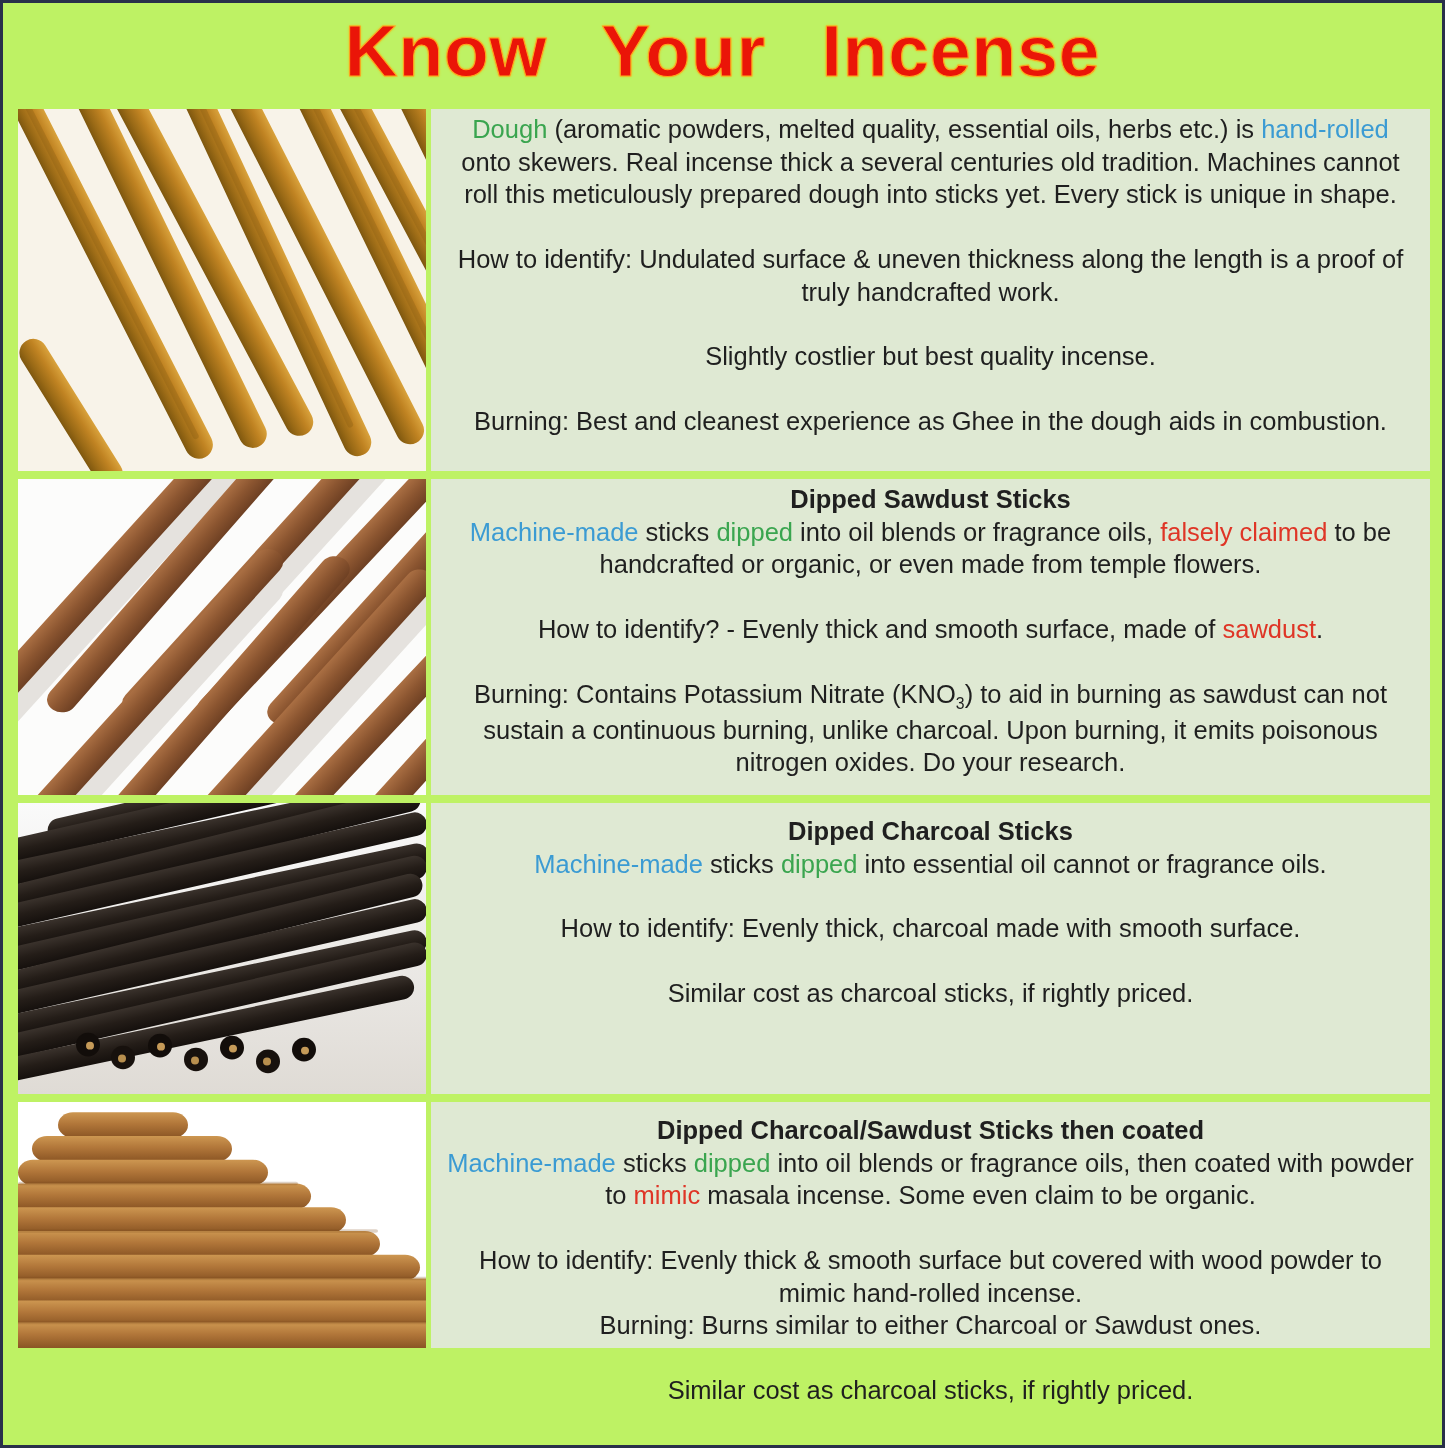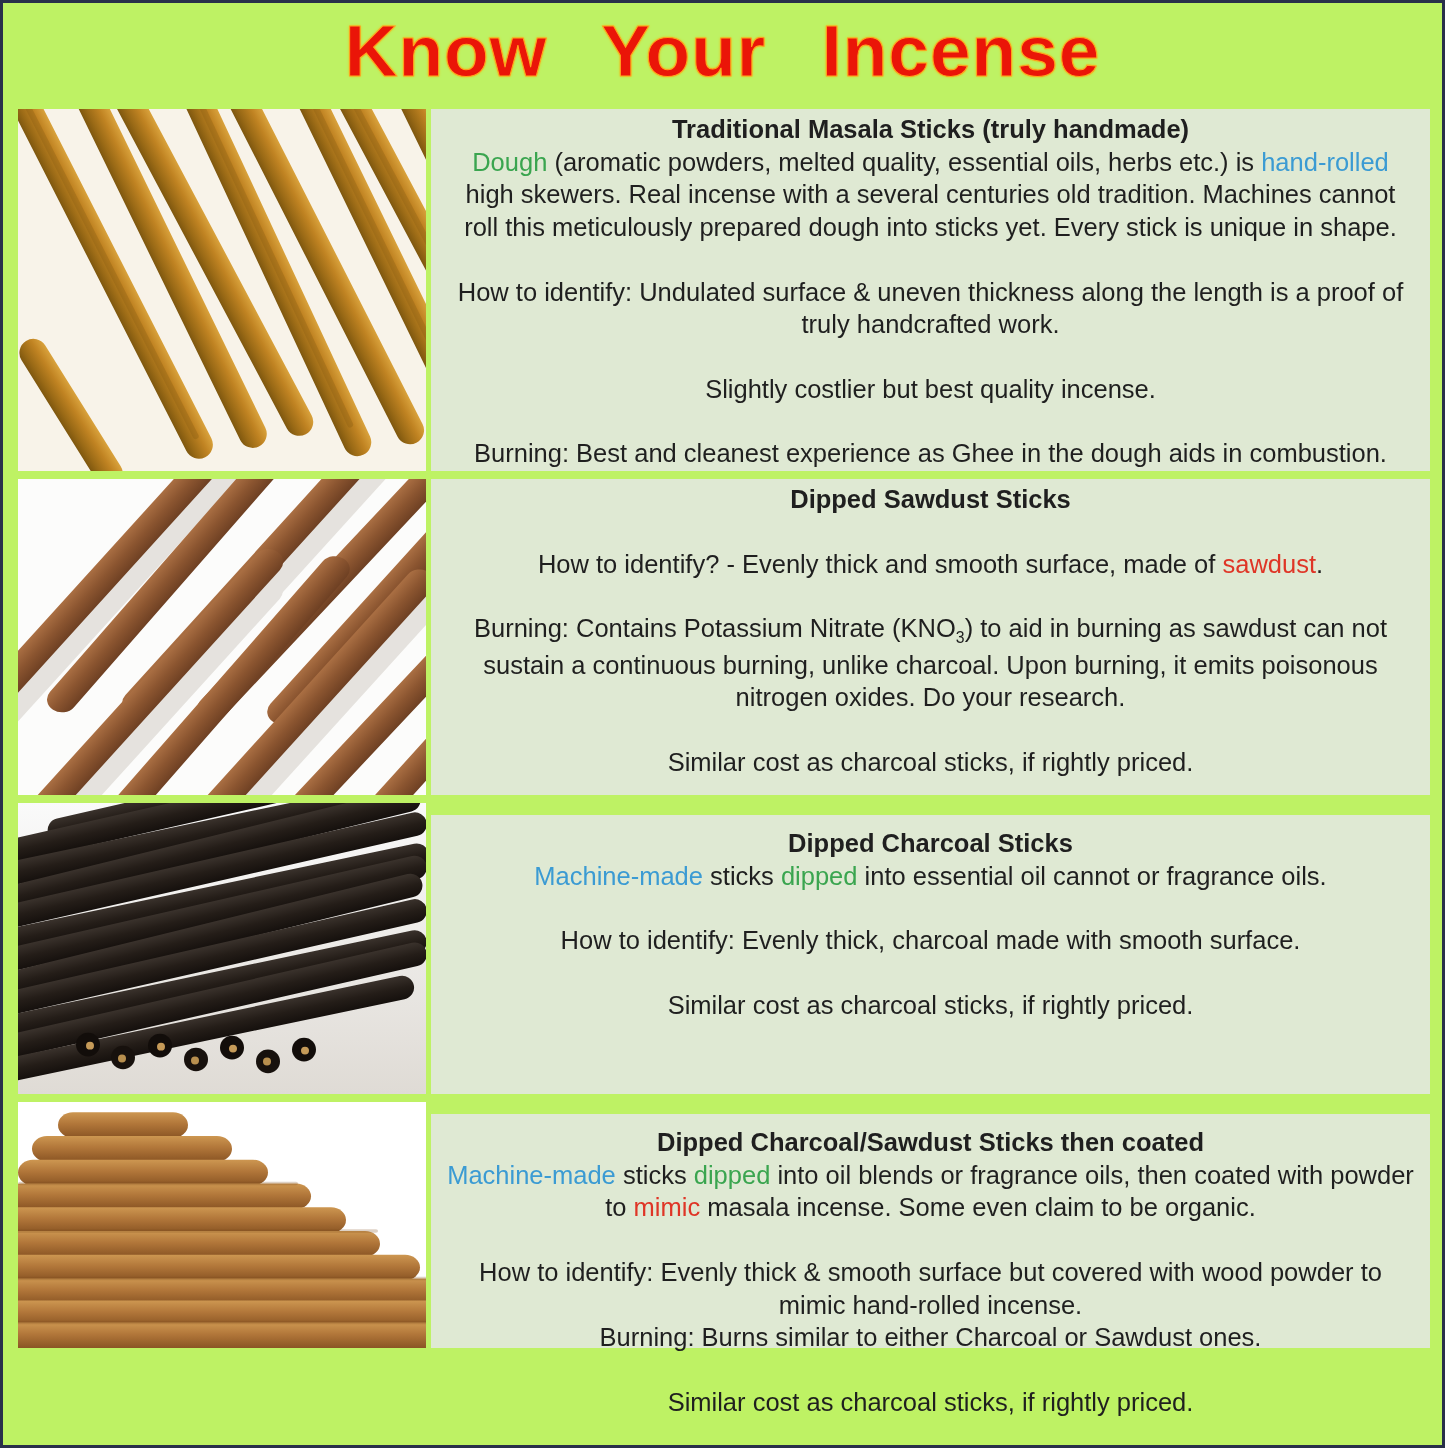--- a/index.html
+++ b/index.html
@@ -39,21 +39,21 @@
   .photo svg{width:100%;height:100%;display:block;}
   .panel{
     flex:1;
     background:#dfe9d3;
     box-sizing:border-box;
     text-align:center;
     font-size:25.5px;
     line-height:1.28;
     padding:4px 16px 4px 16px;
   }
-  .row.r3 .panel,.row.r4 .panel{padding-top:12px;margin-top:12px;}
+  .row.r3 .panel,.row.r4 .panel{padding-top:12px;}
   .heading{font-weight:bold;}
   .panel p{margin:0;}
   .panel p.gap{margin-top:32px;}
   .c-blue{color:#3b9bd3;}
   .c-green{color:#3aa54f;}
   .c-red{color:#df3526;}
   .sub{font-size:0.62em;vertical-align:sub;}
 </style>
 </head>
 <body>
@@ -88,22 +88,21 @@
           </g>
           <g fill="#8a5e12" opacity="0.35">
             <rect x="20" y="-4" width="390" height="6" rx="3" transform="translate(-8,-35) rotate(63)"></rect>
             <rect x="20" y="-4" width="400" height="6" rx="3" transform="translate(155,-62) rotate(65)"></rect>
             <rect x="20" y="-4" width="380" height="6" rx="3" transform="translate(268,-60) rotate(64)"></rect>
             <rect x="20" y="-4" width="300" height="6" rx="3" transform="translate(322,-30) rotate(62)"></rect>
           </g>
         </svg>
       </div>
       <div class="panel">
-        <div class="heading">Traditional Masala Sticks (truly handmade)</div>
-        <p><span class="c-green">Dough</span><span> (aromatic powders, melted quality, essential oils, herbs etc.) is </span><span class="c-blue">hand-rolled</span><span> high skewers. Real incense with a several centuries old tradition. Machines cannot roll this meticulously prepared dough into sticks yet. Every stick is unique in shape.</span></p>
+        <p><span class="c-green">Dough</span><span> (aromatic powders, melted quality, essential oils, herbs etc.) is </span><span class="c-blue">hand-rolled</span><span> onto skewers. Real incense thick a several centuries old tradition. Machines cannot roll this meticulously prepared dough into sticks yet. Every stick is unique in shape.</span></p>
         <p class="gap"><span>How to identify:  Undulated surface &amp; uneven thickness along the length is a proof of truly handcrafted work.</span></p>
         <p class="gap"><span>Slightly costlier but best quality incense.</span></p>
         <p class="gap"><span>Burning: Best and cleanest experience as Ghee in the dough aids in combustion.</span></p>
       </div>
     </div>
 
     <div class="row r2">
       <div class="photo">
         <svg viewBox="0 0 408 367" preserveAspectRatio="none">
           <defs>
@@ -129,20 +128,21 @@
             <rect x="0" y="-15" width="470" height="30" rx="15" transform="translate(-30,455) rotate(-52)"></rect>
             <rect x="0" y="-15" width="450" height="30" rx="15" transform="translate(55,452) rotate(-53)"></rect>
             <rect x="0" y="-15" width="440" height="30" rx="15" transform="translate(140,455) rotate(-52)"></rect>
             <rect x="0" y="-15" width="420" height="30" rx="15" transform="translate(225,455) rotate(-51)"></rect>
             <rect x="0" y="-15" width="390" height="30" rx="15" transform="translate(305,458) rotate(-52)"></rect>
           </g>
         </svg>
       </div>
       <div class="panel">
         <div class="heading">Dipped Sawdust Sticks</div>
+        <p><span class="c-blue">Machine-made</span><span> sticks </span><span class="c-green">dipped</span><span> into oil blends or fragrance oils, </span><span class="c-red">falsely claimed</span><span> to be handcrafted or organic, or even made from temple flowers.</span></p>
         <p class="gap"><span>How to identify? -  Evenly thick and smooth surface, made of </span><span class="c-red">sawdust</span><span>.</span></p>
         <p class="gap"><span>Burning:  Contains Potassium Nitrate (KNO</span><span class="sub">3</span><span>) to aid in burning as sawdust can not sustain a continuous burning, unlike charcoal. Upon burning, it emits poisonous nitrogen oxides. Do your research.</span></p>
         <p class="gap"><span>Similar cost as charcoal sticks, if rightly priced.</span></p>
       </div>
     </div>
 
     <div class="row r3">
       <div class="photo">
         <svg viewBox="0 0 408 295" preserveAspectRatio="none">
           <defs>

